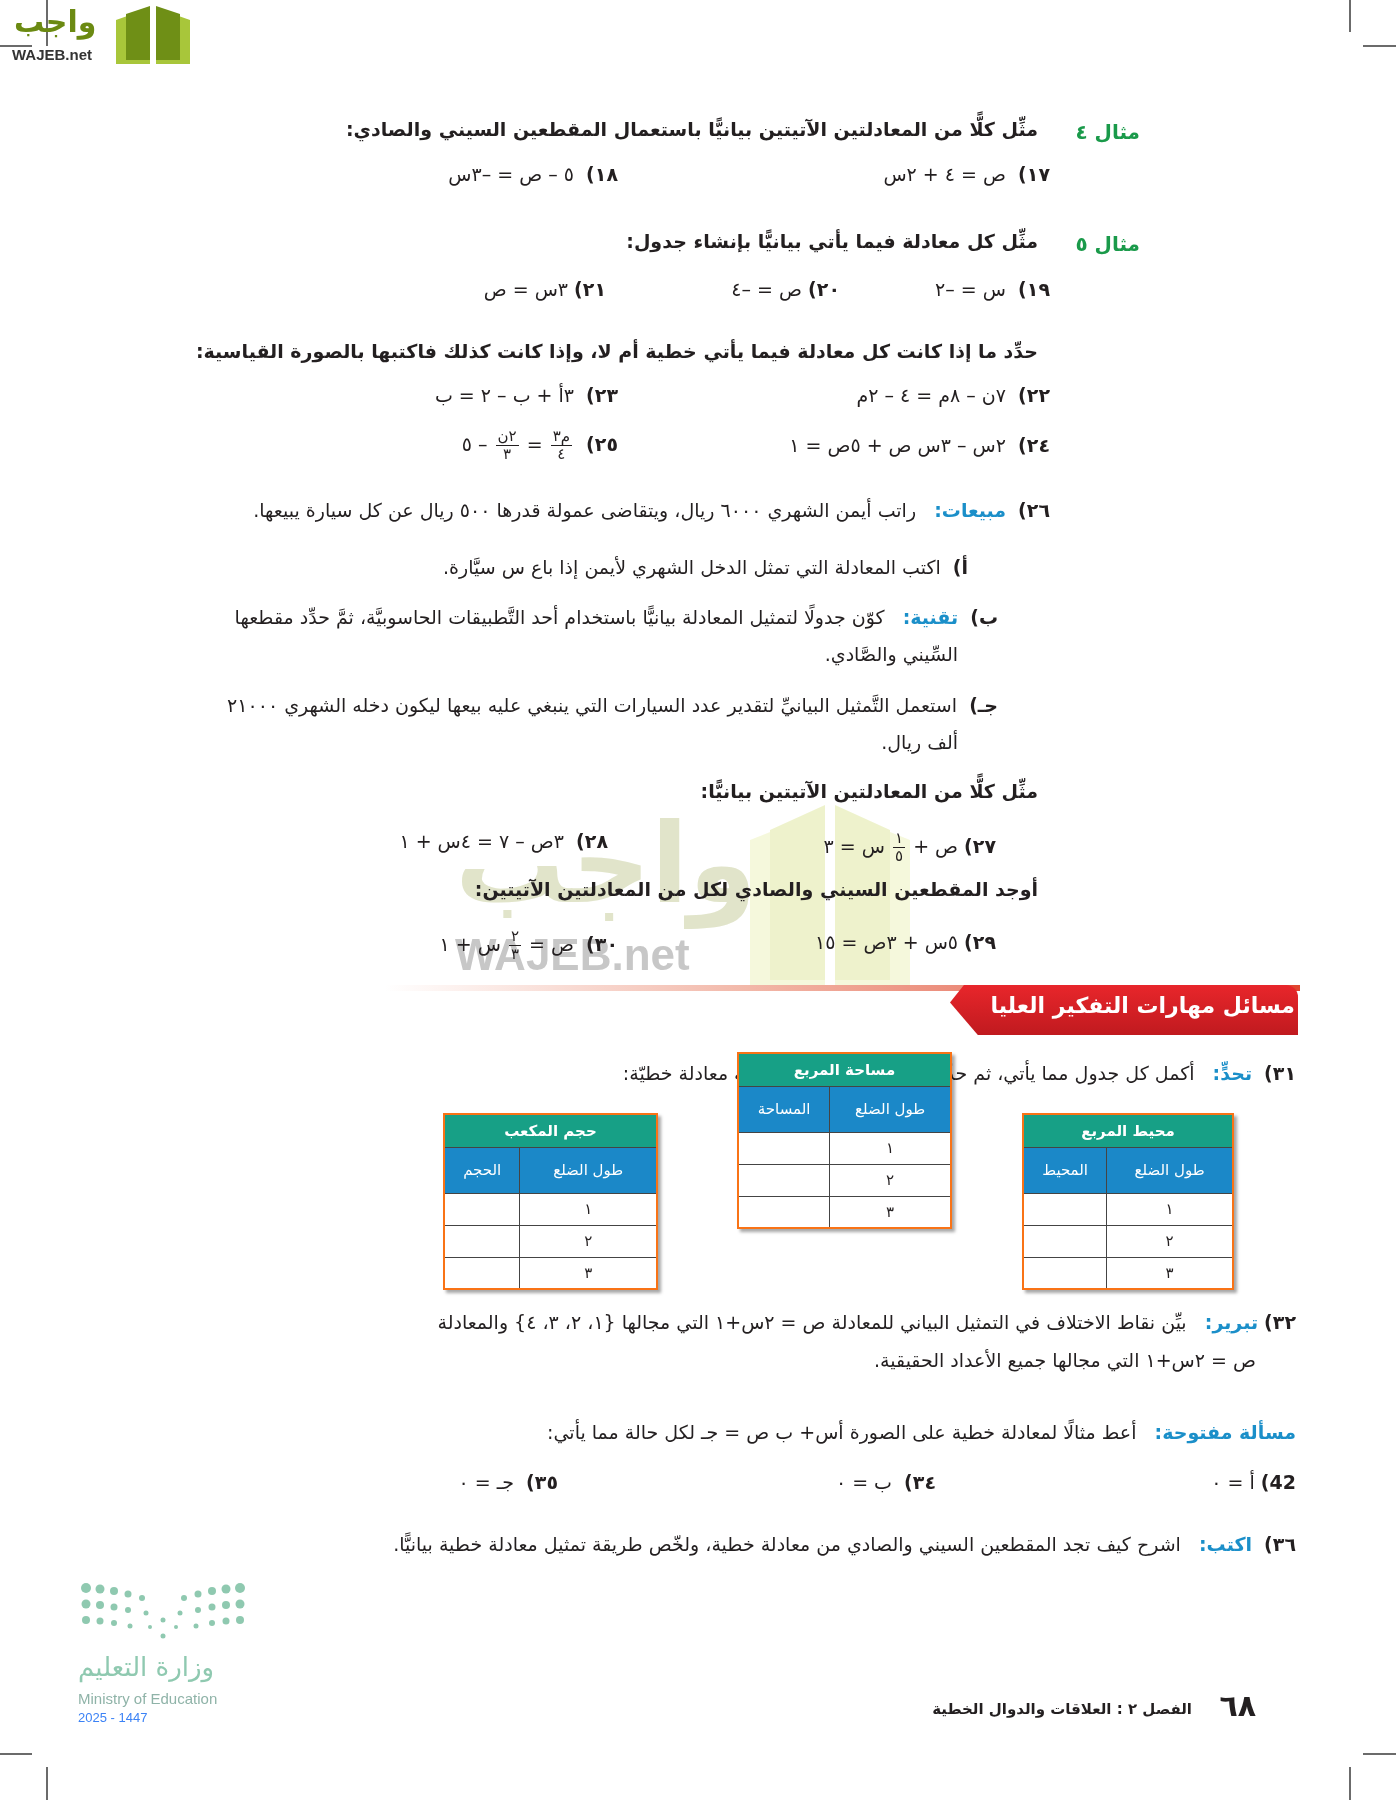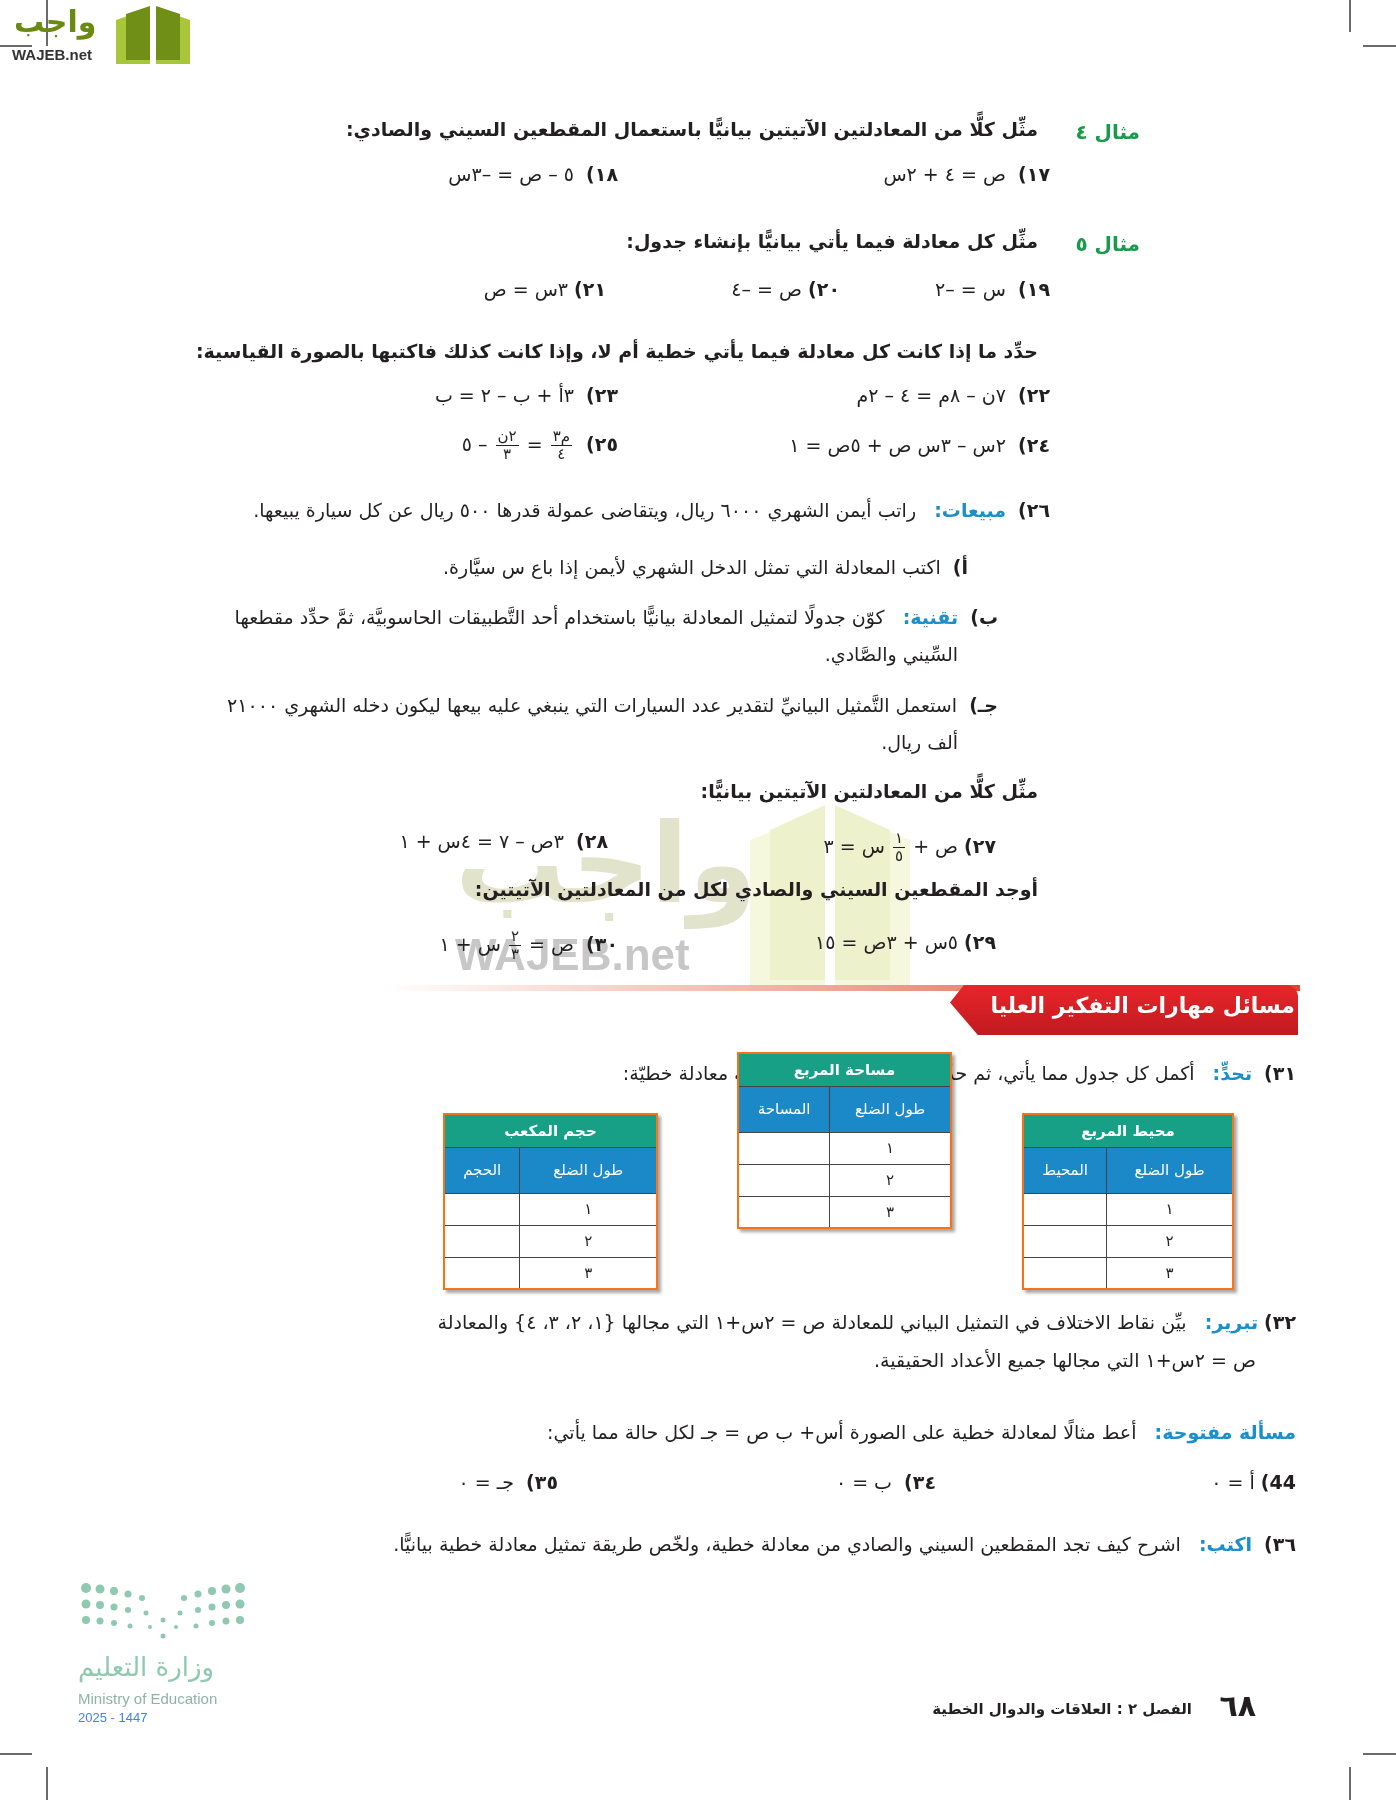--- a/index.html
+++ b/index.html
@@ -252,21 +252,21 @@
   <span class="blue">تبرير:</span>&nbsp;&nbsp;
   <span>بيِّن نقاط الاختلاف في التمثيل البياني للمعادلة ص = ٢س+١ التي مجالها {١، ٢، ٣، ٤} والمعادلة</span>
 </div>
 <div class="abs rtl t" style="right:140px;top:1349px;">ص = ٢س+١ التي مجالها جميع الأعداد الحقيقية.</div>
 
 <div class="abs rtl t" style="right:100px;top:1421px;">
   <span class="blue">مسألة مفتوحة:</span>&nbsp;&nbsp;
   <span>أعط مثالًا لمعادلة خطية على الصورة أس+ ب ص = جـ لكل حالة مما يأتي:</span>
 </div>
 <div class="abs rtl t" style="right:100px;top:1471px;">
-  <span class="num">44)</span>
+  <span class="num">42)</span>
   <span>أ = ٠</span>
 </div>
 <div class="abs rtl t" style="right:460px;top:1471px;">
   <span class="num">٣٤)</span>&nbsp;
   <span>ب = ٠</span>
 </div>
 <div class="abs rtl t" style="right:838px;top:1471px;">
   <span class="num">٣٥)</span>&nbsp;
   <span>جـ = ٠</span>
 </div>

